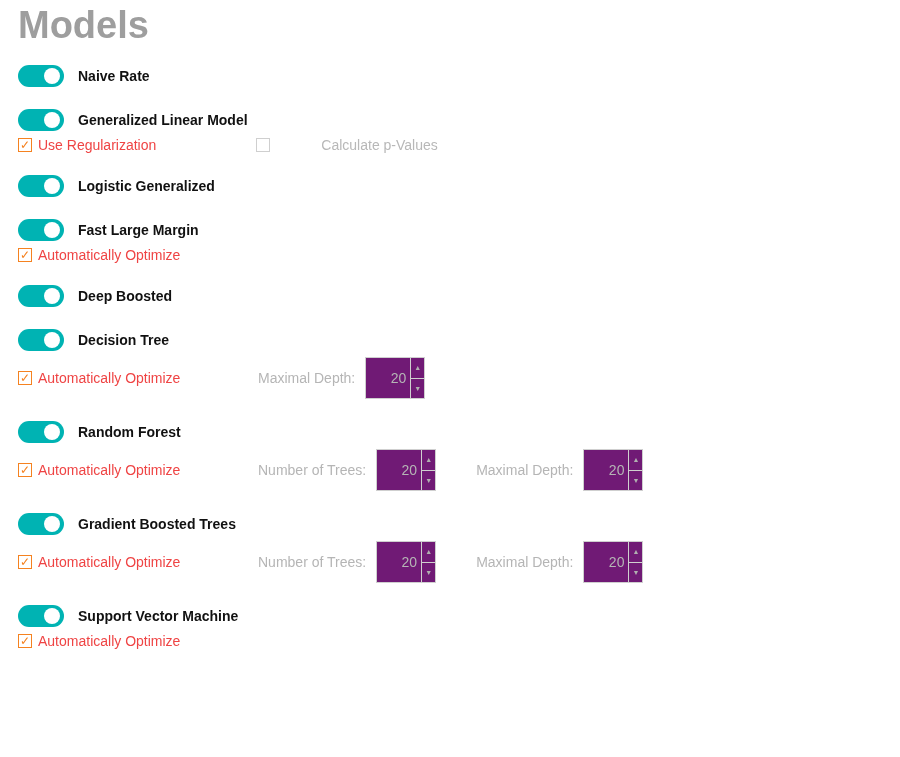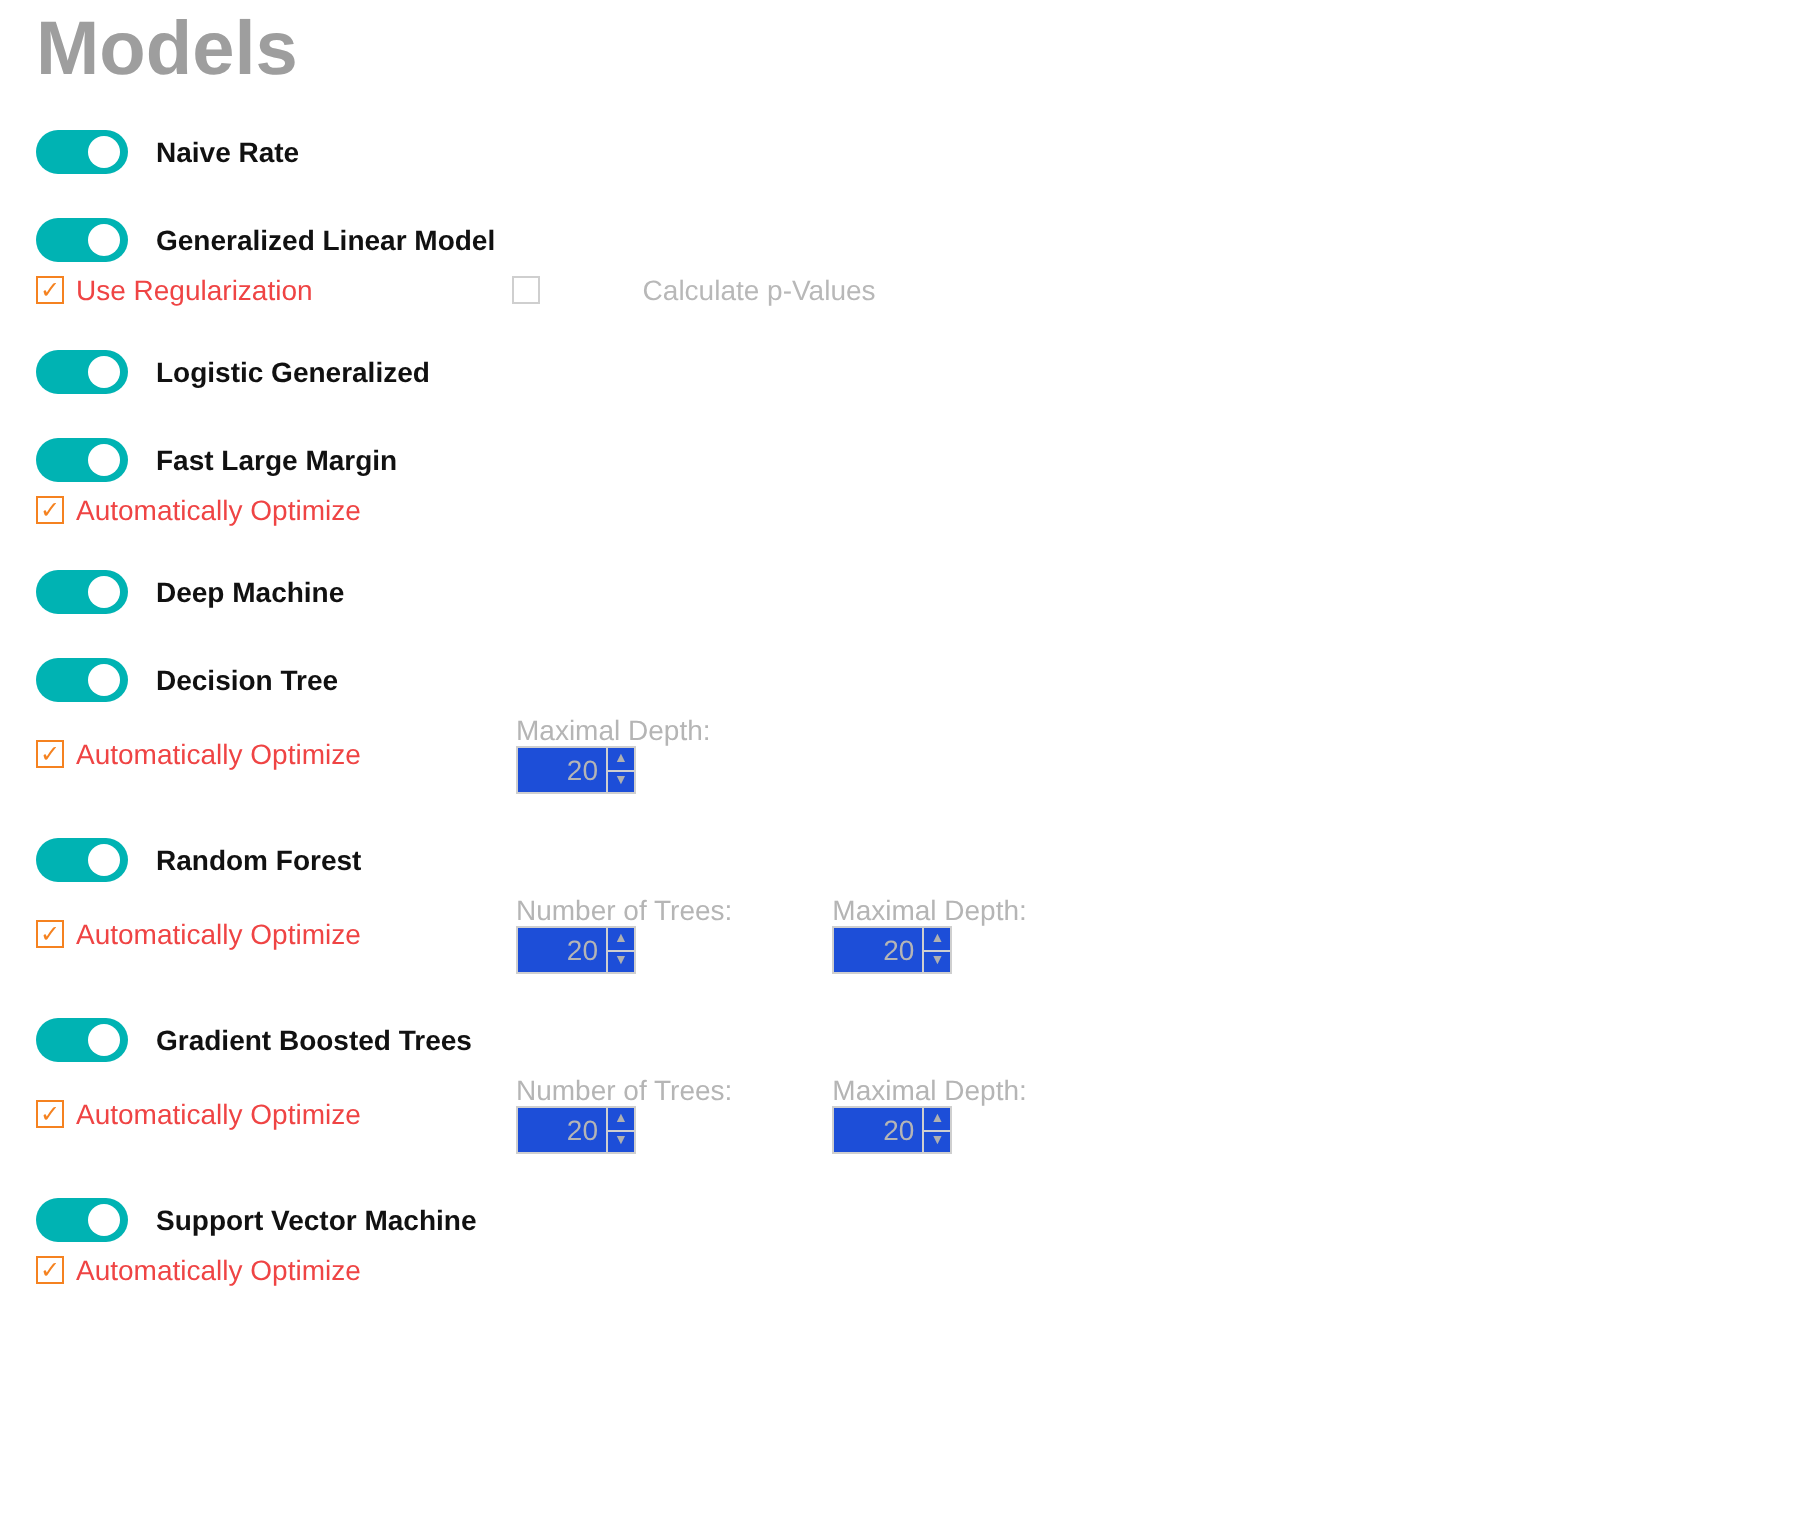--- a/index.html
+++ b/index.html
@@ -77,35 +77,34 @@
   .chk-box.disabled { border-color: #cfcfcf; }
   .chk-box .checkmark {
     font-size: 12px;
     color: #f58220;
     line-height: 1;
   }
   .chk-label { color: #ef4444; }
   .chk-label.disabled { color: #b8b8b8; }
   .param-group {
     display: inline-flex;
-    align-items: flex-start;
+    align-items: center;
     margin-right: 40px;
-    flex-direction: column;
   }
   .param-label {
     color: #b5b5b5;
     margin-right: 10px;
     font-size: 14px;
   }
   .spinner {
     display: inline-flex;
     align-items: stretch;
     border: 1px solid #cfcfcf;
-    height: 24px;
-    background: #1d4ed8;
+    height: 42px;
+    background: #701a75;
   }
   .spinner input {
     width: 44px;
     border: none;
     text-align: right;
     padding: 0 4px;
     color: #b5b5b5;
     font-size: 14px;
     background: transparent;
     outline: none;
@@ -170,21 +169,21 @@
   <label class="chk">
     <span class="chk-box">
         <span class="checkmark">✓</span>
       </span>
     <span class="chk-label">Automatically Optimize</span>
   </label>
 </div>
 
 <div class="model-row">
   <div class="toggle"></div>
-  <span class="model-label">Deep Machine</span>
+  <span class="model-label">Deep Boosted</span>
 </div>
 
 <div class="model-row">
   <div class="toggle"></div>
   <span class="model-label">Decision Tree</span>
 </div>
 <div class="options-row">
   <label class="chk" style="min-width:200px;">
     <span class="chk-box">
         <span class="checkmark">✓</span>

